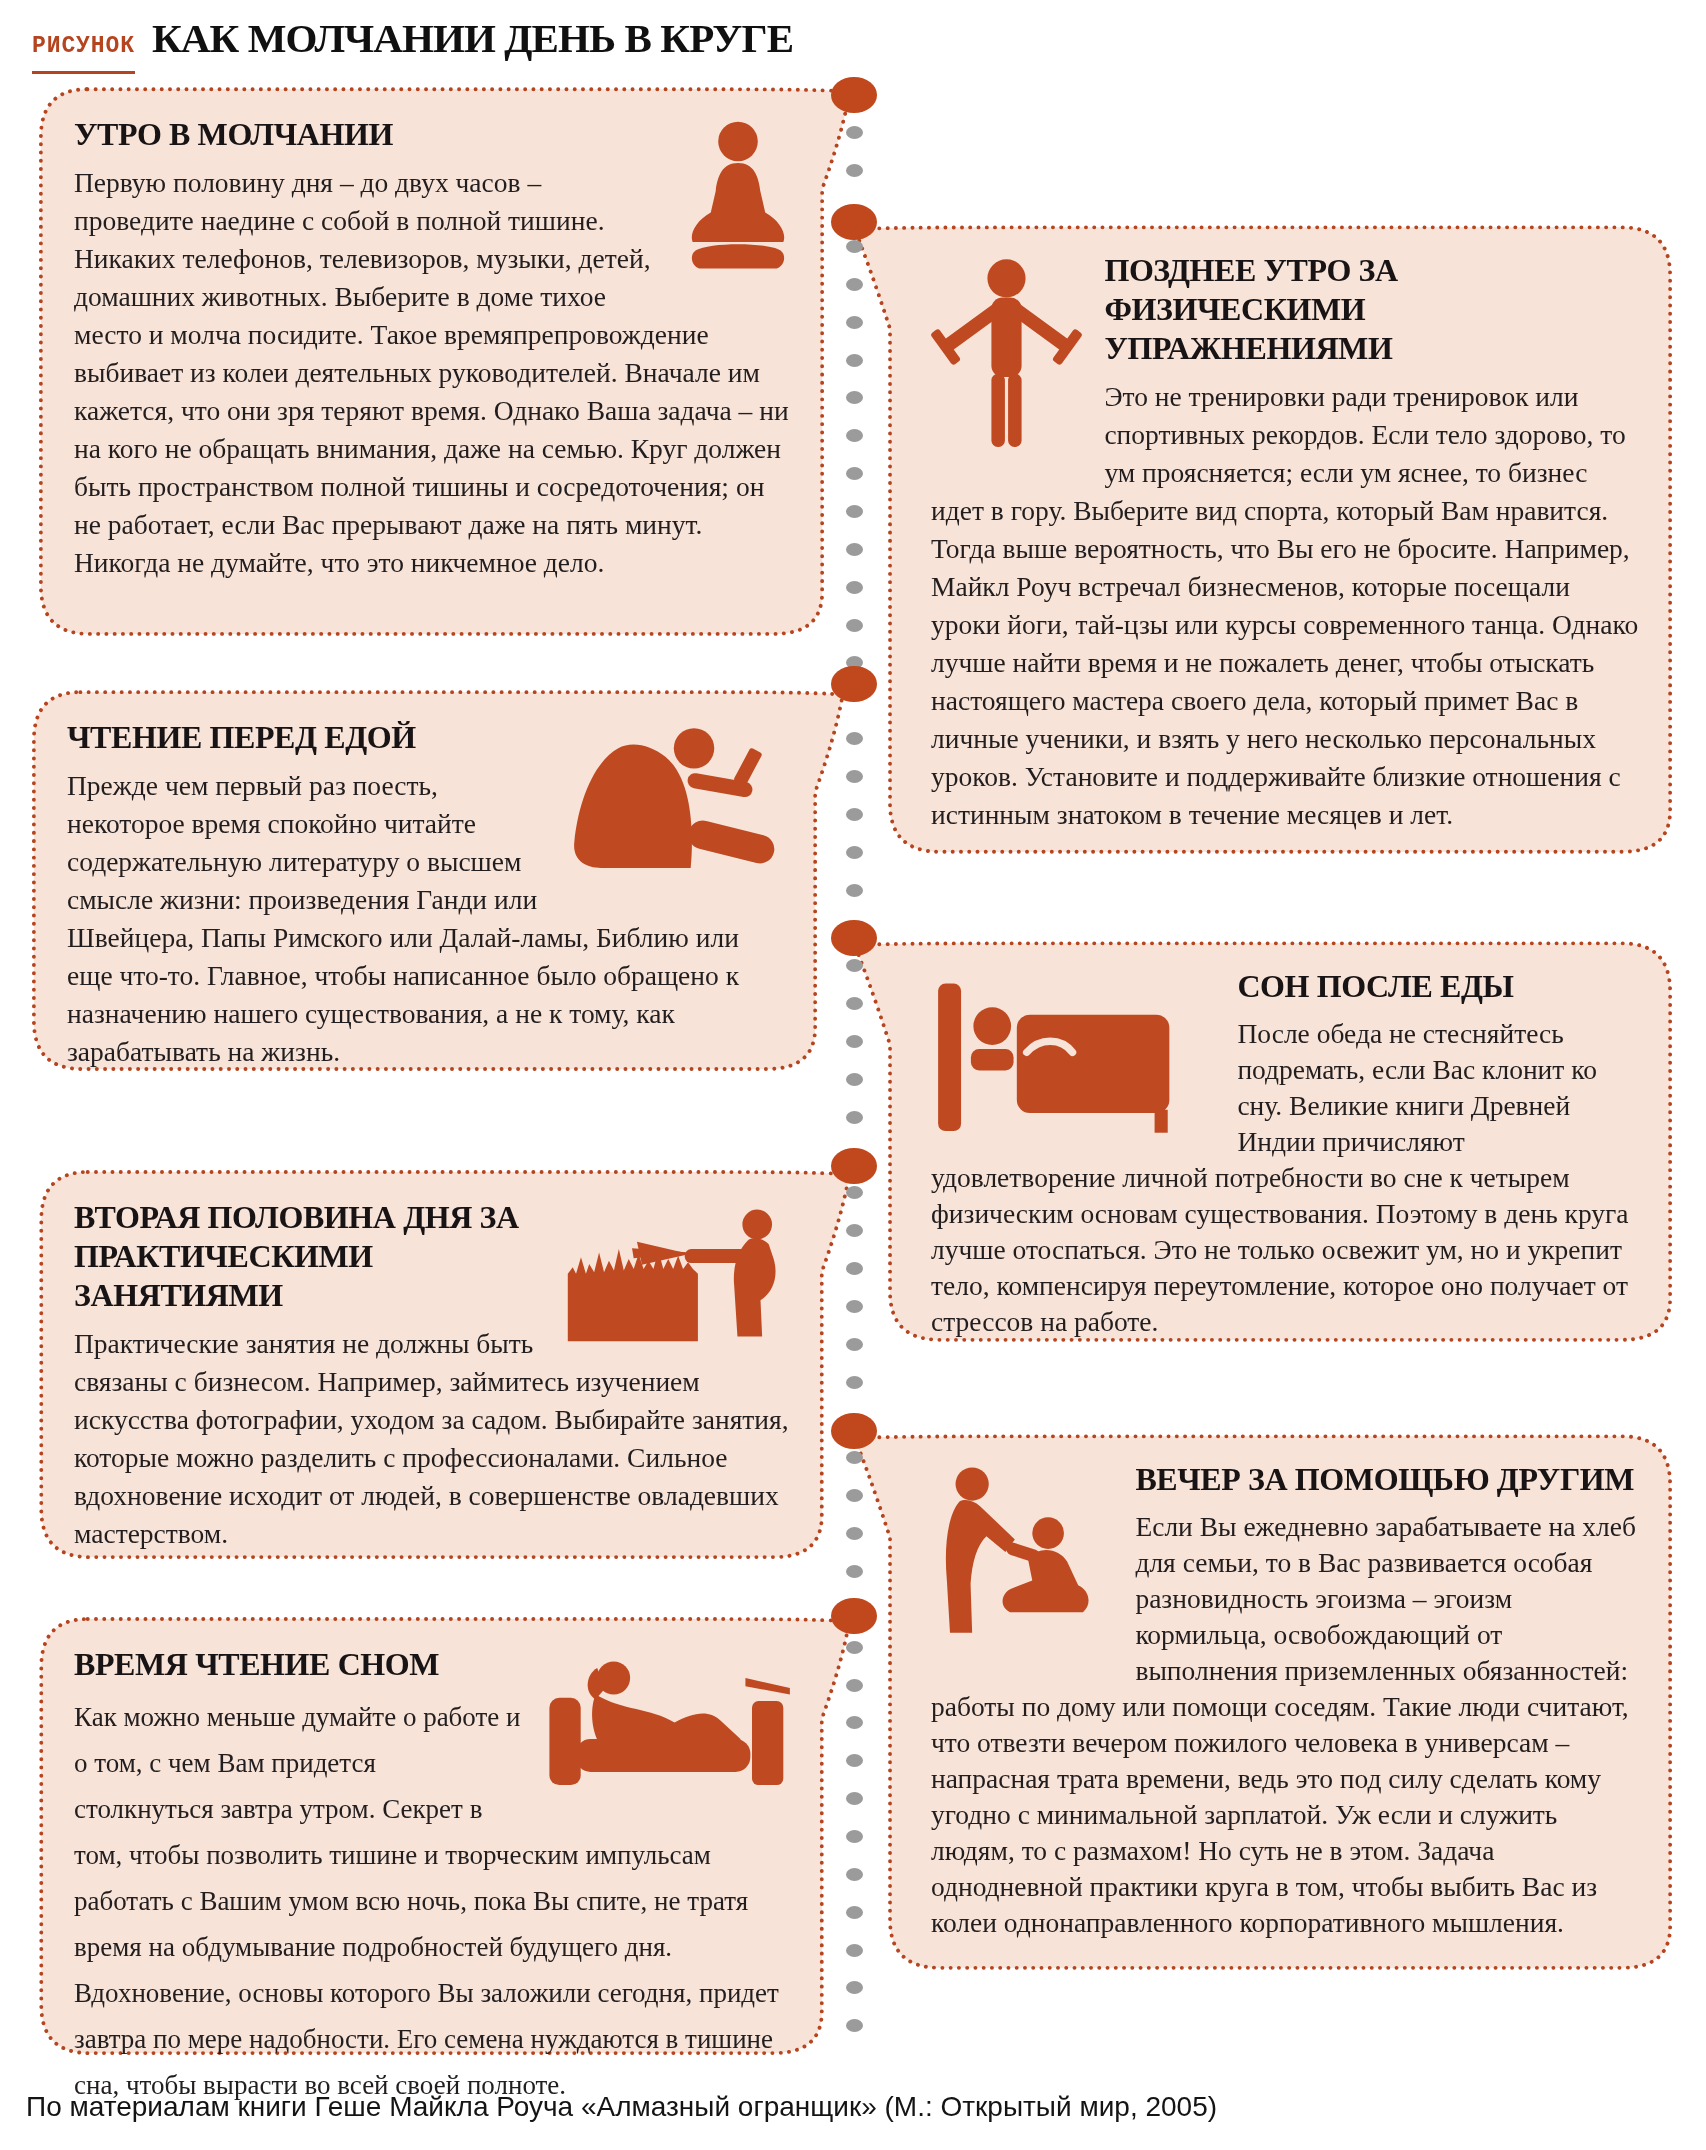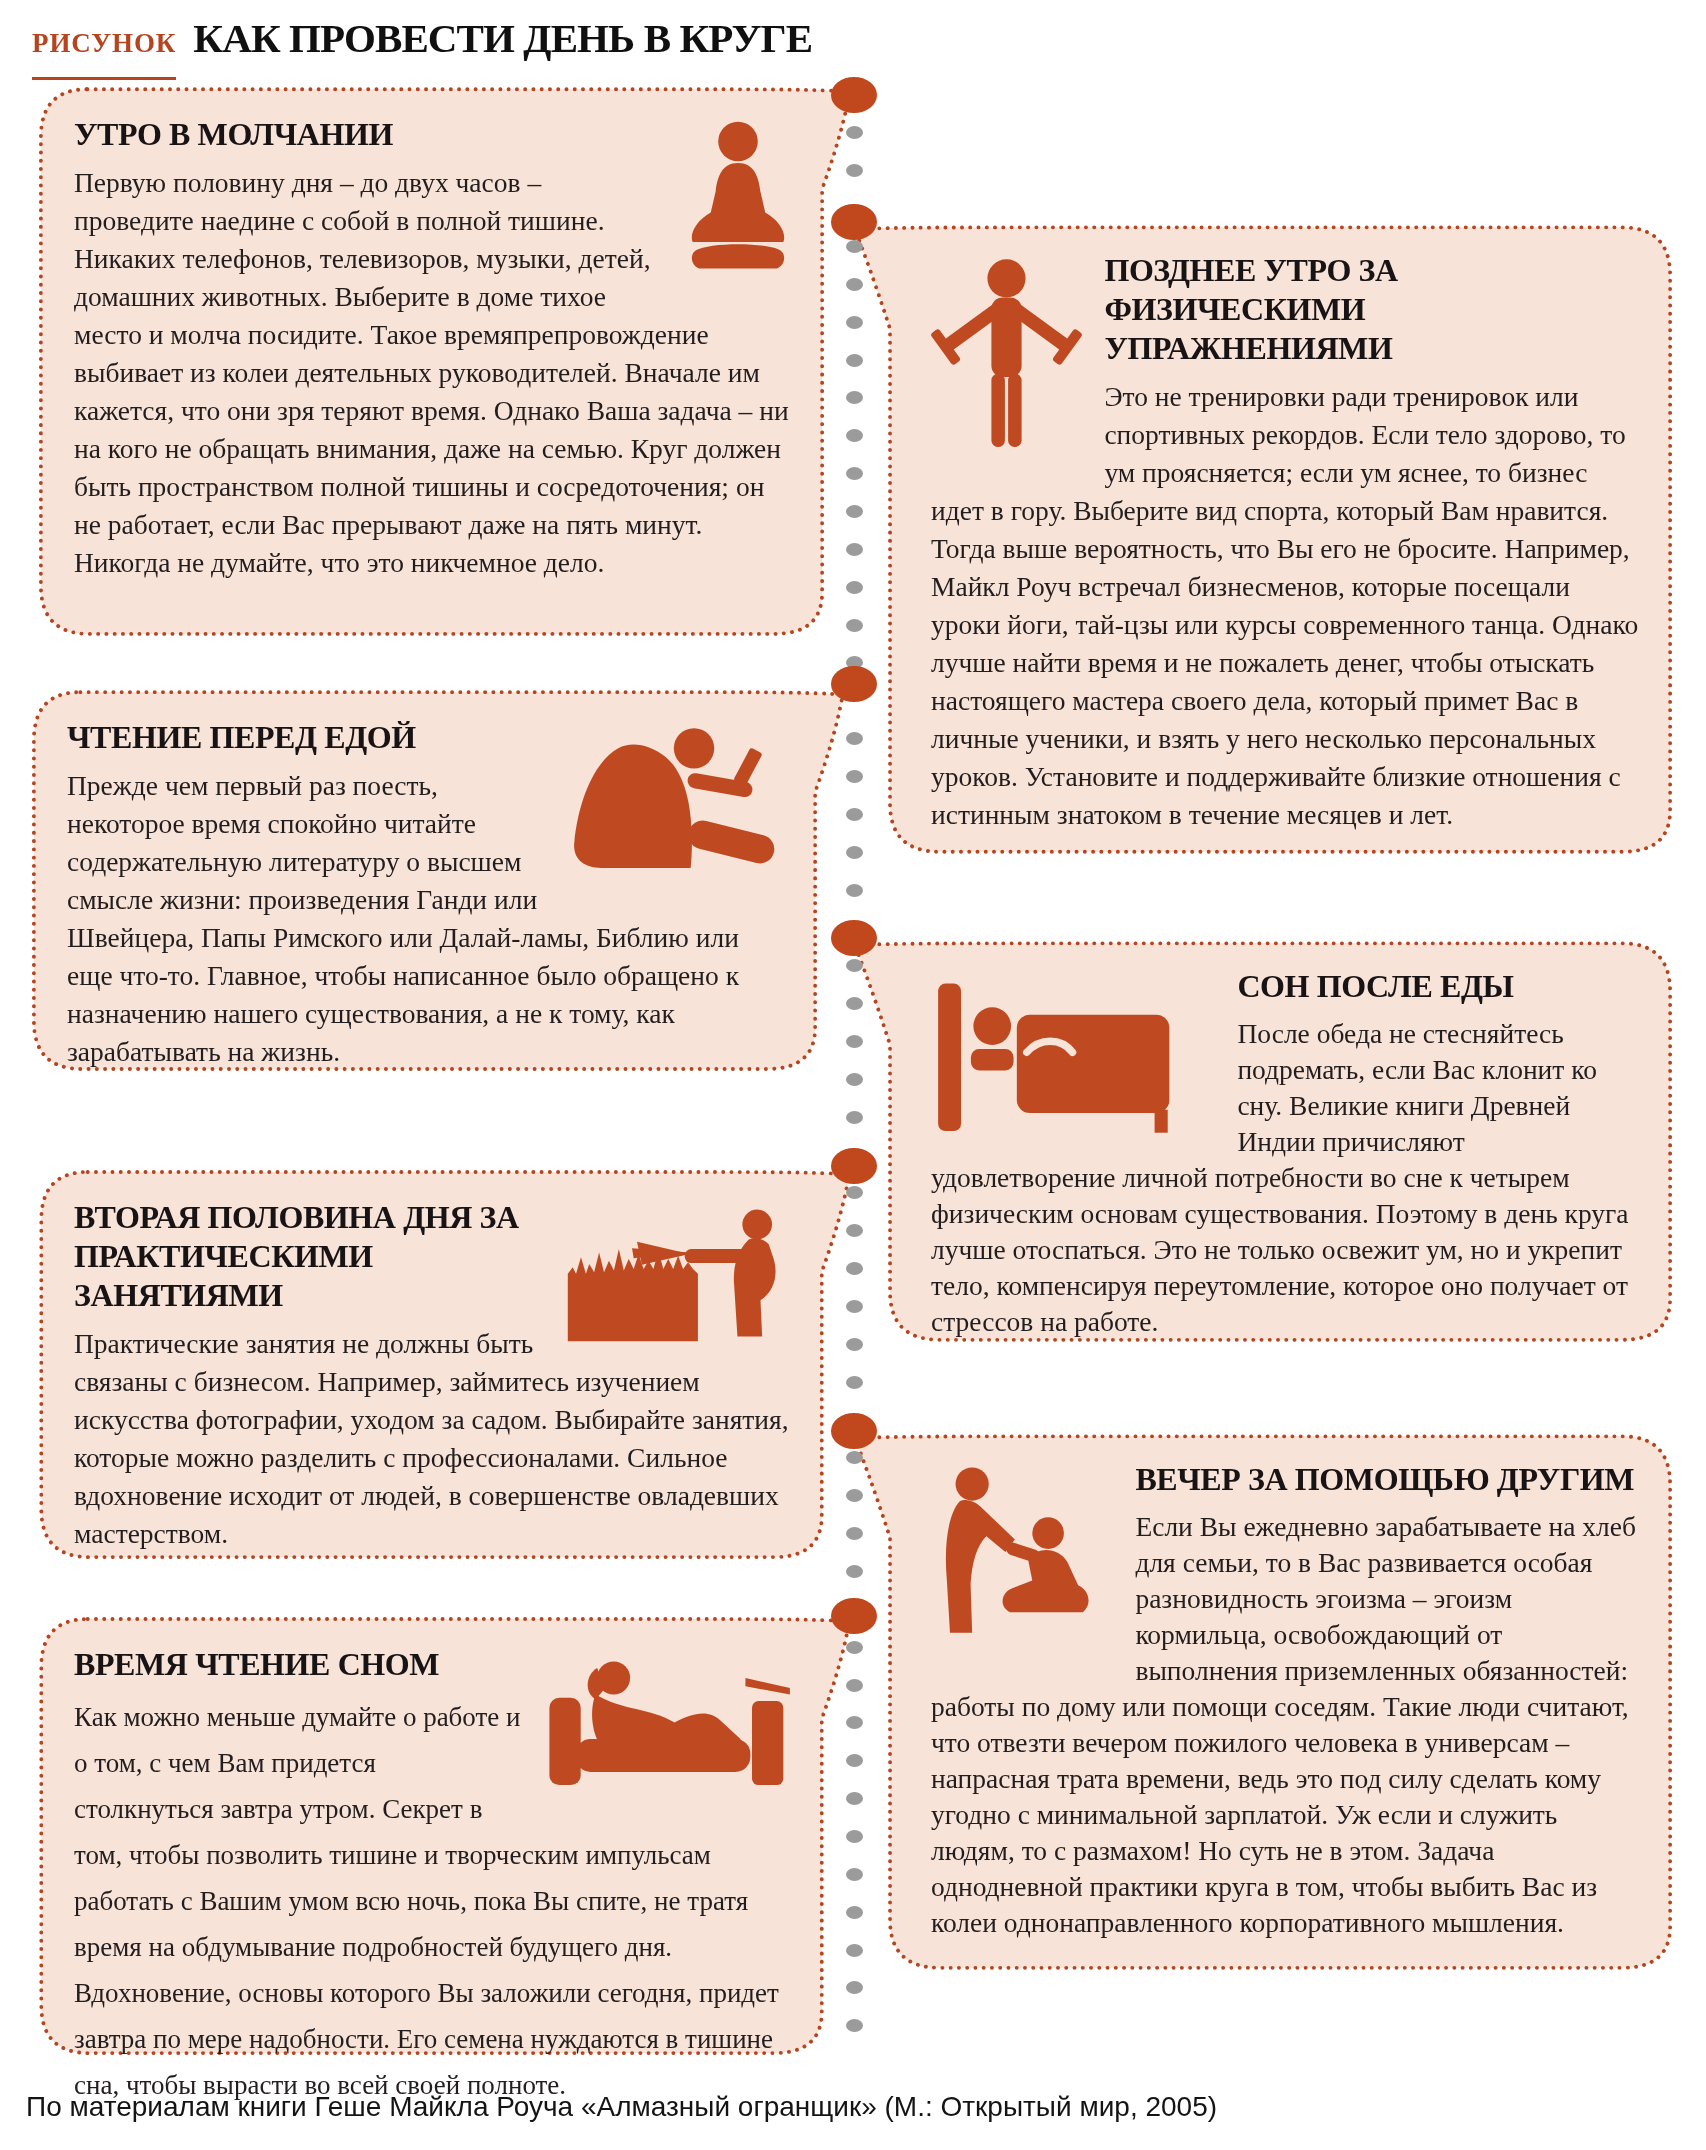--- a/index.html
+++ b/index.html
@@ -17,25 +17,25 @@
     width:1706px;height:2150px;
     background:#ffffff;
     overflow:hidden;
     font-family:"Liberation Serif", serif;
     color:var(--ink);
   }
   
   .header{position:absolute;left:32px;top:13.8px;white-space:nowrap;}
   .kicker{
     display:inline-block;
-    font-family:Liberation Serif, serif;
-    font-weight:bold;font-size:27px;letter-spacing:0.9px;
+    font-family:Liberation Mono, monospace;
+    font-weight:bold;font-size:23px;letter-spacing:0.9px;
     color:var(--accent);
     border-bottom:3.4px solid var(--accent);
-    padding-bottom:18px;margin-right:17px;
+    padding-bottom:12px;margin-right:17px;
     vertical-align:baseline;
   }
   .main-title{
     display:inline-block;
     font-weight:bold;font-size:41px;letter-spacing:-0.9px;
     color:#101010;vertical-align:baseline;
   }
   
   .box{position:absolute;}
   .box .outline{position:absolute;top:0;pointer-events:none;}
@@ -72,21 +72,21 @@
     font-family:"Liberation Sans", sans-serif;
     font-size:28px;color:#141414;
   }
 </style>
 </head>
 <body>
 
 <div class="page">
 
   <div class="header">
-    <span class="kicker">РИСУНОК</span><span class="main-title">КАК ПРОВЕСТИ ДЕНЬ В КРУГЕ</span>
+    <span class="kicker">РИСУНОК</span><span class="main-title">КАК МОЛЧАНИИ ДЕНЬ В КРУГЕ</span>
   </div>
 
   <section class="box left" style="left:34px;top:77px;width:792px;height:564px;">
     <svg class="outline" width="826" height="564" viewBox="0 0 960 655">
       <path d="M 62,14 L 740,14 C 850,14 916,14 948,17 C 941,56 929,94 916,130 L 916,599 Q 916,647 860,647 L 64,647 Q 8,647 8,591 L 8,70 Q 8,14 62,14 Z"></path>
     </svg>
     <div class="content">
       <div class="icon-float fr">
         <svg class="ico" width="108" height="165" viewBox="0 0 130 200">
           <circle cx="65" cy="26" r="24"></circle>

